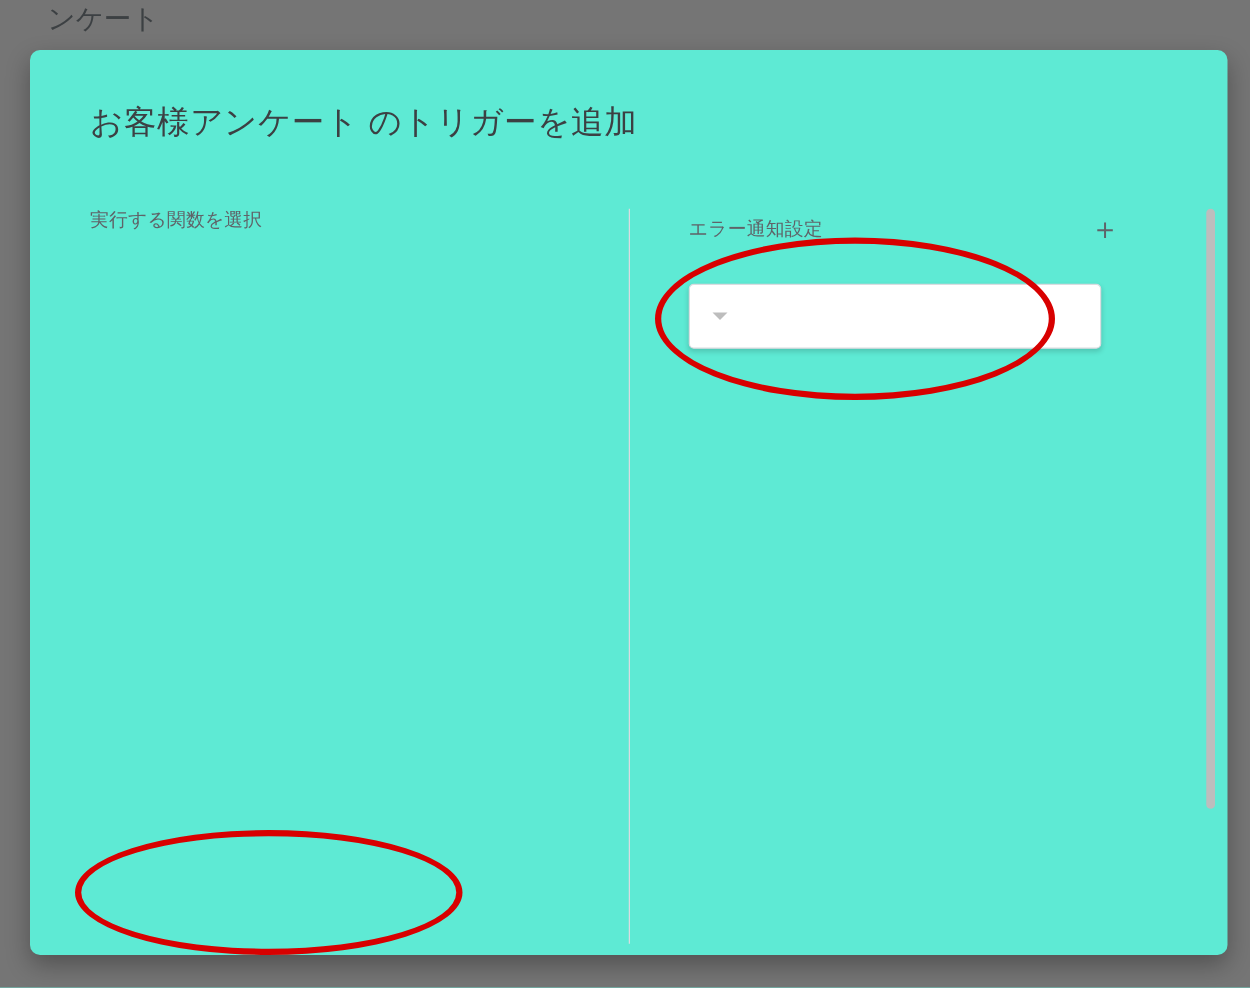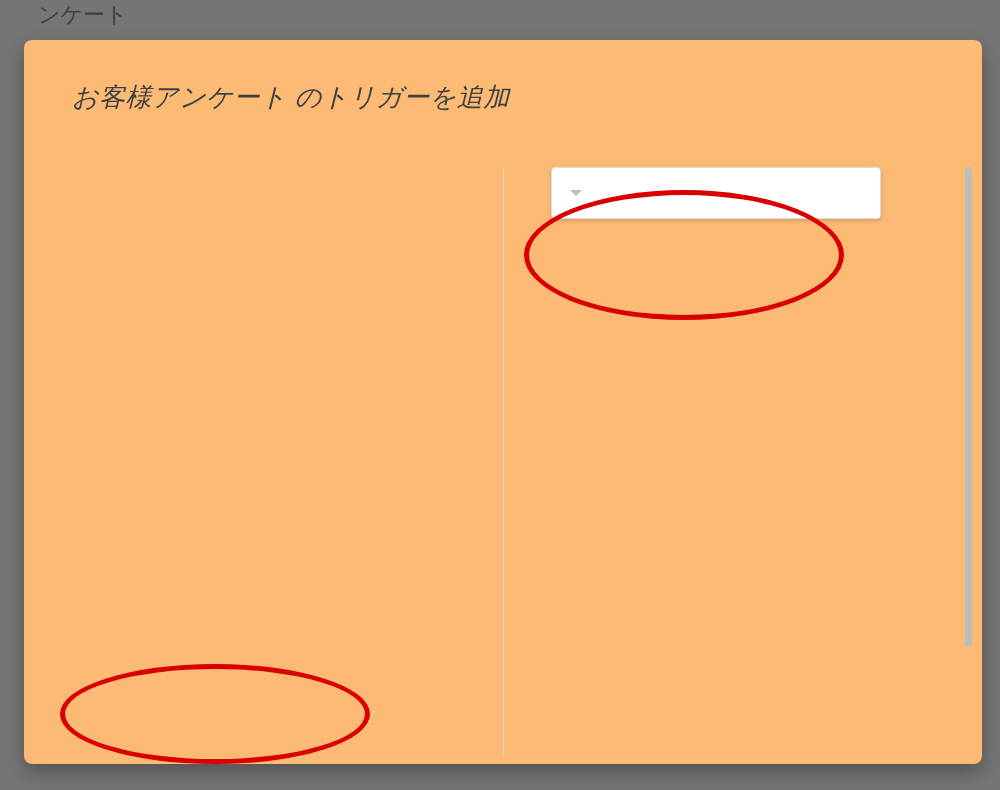--- a/index.html
+++ b/index.html
@@ -28,25 +28,24 @@
       font-size: 22px;
       padding: 0 0;
       margin-left: 38px;
     }
     .modal {
       position: absolute;
       top: 40px;
       left: 24px;
       right: 18px;
       bottom: 26px;
-      background: #fdba74;
+      background: #5eead4;
       border-radius: 8px;
       box-shadow: 0 8px 20px rgba(0,0,0,0.3);
       padding: 40px 48px 0 48px;
-      font-style: italic;
     }
     .modal-title {
       font-size: 26px;
       font-weight: 400;
       color: #3c4043;
       letter-spacing: 0.5px;
       margin-bottom: 52px;
     }
     .columns {
       display: flex;
@@ -152,27 +151,32 @@
 
 <div class="modal">
   <h1 class="modal-title">お客様アンケート のトリガーを追加</h1>
 
   <div class="columns">
     <div class="divider"></div>
     <div class="scrollbar"></div>
 
     <div class="col-left">
 
+      <div class="field-label">実行する関数を選択</div>
 
 
 
 
     </div>
 
     <div class="col-right">
+      <div class="field-row">
+        <div class="field-label" style="margin-bottom:0">エラー通知設定</div>
+        <div class="plus-icon">＋</div>
+      </div>
       <div class="dropdown">
         <span class="dropdown-caret"></span>
       </div>
     </div>
 
   </div>
 </div>
 
 <div class="highlight-ellipse ellipse-1"></div>
 <div class="highlight-ellipse ellipse-2"></div>

